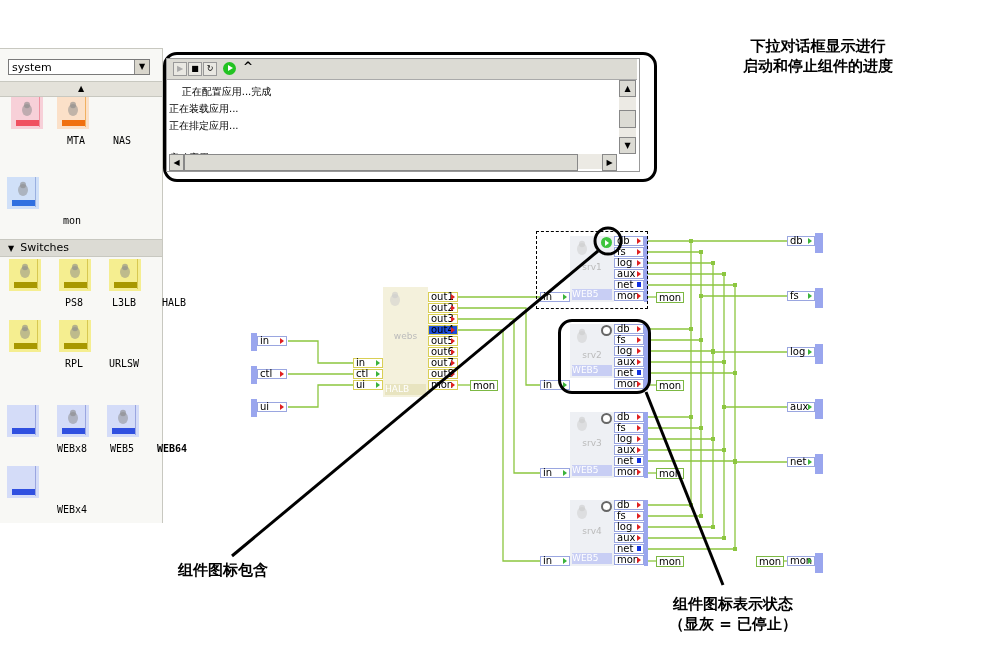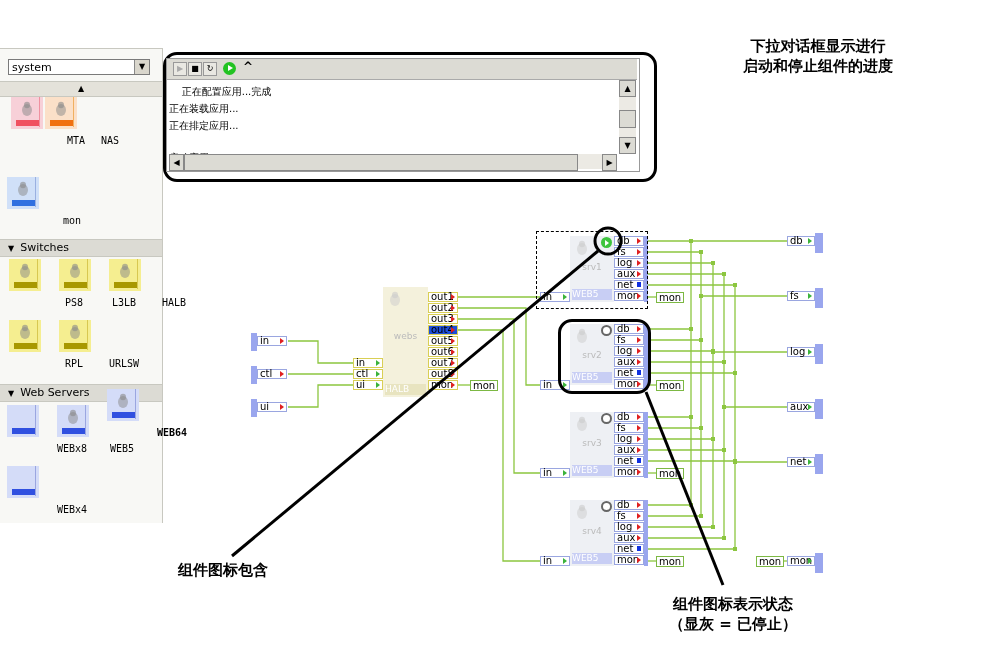--- a/index.html
+++ b/index.html
@@ -53,21 +53,21 @@
         <div class="pal-icon" style="background:#f7d0d8;">
      <svg width="14" height="16" style="position:absolute;left:9px;top:4px">
             <ellipse cx="7" cy="9" rx="5" ry="6" fill="#888" opacity="0.5"></ellipse>
             <ellipse cx="7" cy="4" rx="3" ry="3.2" fill="#888" opacity="0.6"></ellipse>
           </svg>
      <div style="position:absolute;left:5px;bottom:3px;width:24px;height:6px;background:#f05060;"></div>
      <div style="position:absolute;right:-2px;top:0;width:5px;height:30px;border-left:1px solid #f090a0;"></div>
    </div>
    <div class="pal-label">MTA</div>
       </div>
-      <div class="pal-item" style="left: 40px; top: 48px;">
+      <div class="pal-item" style="left: 52px; top: 48px;">
         <div class="pal-icon" style="background:#fbe0c8;">
      <svg width="14" height="16" style="position:absolute;left:9px;top:4px">
             <ellipse cx="7" cy="9" rx="5" ry="6" fill="#888" opacity="0.5"></ellipse>
             <ellipse cx="7" cy="4" rx="3" ry="3.2" fill="#888" opacity="0.6"></ellipse>
           </svg>
      <div style="position:absolute;left:5px;bottom:3px;width:24px;height:6px;background:#f07010;"></div>
      <div style="position:absolute;right:-2px;top:0;width:5px;height:30px;border-left:1px solid #f0b060;"></div>
    </div>
    <div class="pal-label">NAS</div>
       </div>
@@ -136,42 +136,41 @@
      <svg width="14" height="16" style="position:absolute;left:9px;top:4px">
             <ellipse cx="7" cy="9" rx="5" ry="6" fill="#888" opacity="0.5"></ellipse>
             <ellipse cx="7" cy="4" rx="3" ry="3.2" fill="#888" opacity="0.6"></ellipse>
           </svg>
      <div style="position:absolute;left:5px;bottom:3px;width:24px;height:6px;background:#a89800;"></div>
      <div style="position:absolute;right:-2px;top:0;width:5px;height:30px;border-left:1px solid #d8c850;"></div>
    </div>
    <div class="pal-label">URLSW</div>
       </div>
     </div>
-  <div class="cat-header" style="top:335px;"><span class="tri">▼</span><span>Web Servers</span></div>
   <div id="pal-web">
       <div class="pal-item" style="left: 2px; top: 356px;">
         <div class="pal-icon" style="background:#d4dcf8;">
 
      <div style="position:absolute;left:5px;bottom:3px;width:24px;height:6px;background:#3050e0;"></div>
      <div style="position:absolute;right:-2px;top:0;width:5px;height:30px;border-left:1px solid #9aa6e0;"></div>
    </div>
    <div class="pal-label">WEBx8</div>
       </div>
       <div class="pal-item" style="left: 52px; top: 356px;">
         <div class="pal-icon" style="background:#d4dcf8;">
      <svg width="14" height="16" style="position:absolute;left:9px;top:4px">
             <ellipse cx="7" cy="9" rx="5" ry="6" fill="#888" opacity="0.5"></ellipse>
             <ellipse cx="7" cy="4" rx="3" ry="3.2" fill="#888" opacity="0.6"></ellipse>
           </svg>
      <div style="position:absolute;left:5px;bottom:3px;width:24px;height:6px;background:#3050e0;"></div>
      <div style="position:absolute;right:-2px;top:0;width:5px;height:30px;border-left:1px solid #9aa6e0;"></div>
    </div>
    <div class="pal-label">WEB5</div>
       </div>
-      <div class="pal-item" style="left: 102px; top: 340px; font-weight: bold;">
+      <div class="pal-item" style="left: 102px; top: 356px; font-weight: bold;">
         <div class="pal-icon" style="background:#d4dcf8;">
      <svg width="14" height="16" style="position:absolute;left:9px;top:4px">
             <ellipse cx="7" cy="9" rx="5" ry="6" fill="#888" opacity="0.5"></ellipse>
             <ellipse cx="7" cy="4" rx="3" ry="3.2" fill="#888" opacity="0.6"></ellipse>
           </svg>
      <div style="position:absolute;left:5px;bottom:3px;width:24px;height:6px;background:#3050e0;"></div>
      <div style="position:absolute;right:-2px;top:0;width:5px;height:30px;border-left:1px solid #9aa6e0;"></div>
    </div>
    <div class="pal-label">WEB64</div>
       </div>
@@ -342,21 +341,21 @@
     </div>
     <div class="port" style="left:614px;top:236px;width:30px;"><span>db</span><span class="tri-r"></span></div>
     <div class="port" style="left:614px;top:247px;width:30px;"><span>fs</span><span class="tri-r"></span></div>
     <div class="port" style="left:614px;top:258px;width:30px;"><span>log</span><span class="tri-r"></span></div>
     <div class="port" style="left:614px;top:269px;width:30px;"><span>aux</span><span class="tri-r"></span></div>
     <div class="port" style="left:614px;top:280px;width:30px;"><span>net</span><span style="position:absolute;right:2px;top:1px;width:4px;height:5px;background:#1030e0;"></span></div>
     <div class="port" style="left:614px;top:291px;width:30px;"><span>mon</span><span class="tri-r"></span></div>
     <div style="position:absolute;left:644px;top:236px;width:4px;height:66px;background:#9aa6ee;"></div>
     <div class="port" style="left:540px;top:292px;width:30px;"><span>in</span><span class="tri-g"></span></div>
     <div class="mon-tag" style="left:656px;top:292px;">mon</div>
-    <div class="node" style="left:570px;top:324px;width:44px;height:61px;background:#eef0f4;">
+    <div class="node" style="left:570px;top:324px;width:44px;height:54px;background:#eef0f4;">
      <svg width="14" height="16" style="position:absolute;left:5px;top:4px">
         <ellipse cx="7" cy="9" rx="5" ry="6" fill="#ccc" opacity="0.5"></ellipse>
         <ellipse cx="7" cy="4" rx="3" ry="3.2" fill="#ccc" opacity="0.6"></ellipse>
       </svg>
      <div style="position:absolute;left:0;top:26px;width:44px;text-align:center;font-size:9px;color:#bbb;">srv2</div>
      <div style="position:absolute;left:2px;bottom:2px;width:40px;height:11px;background:#c8cef4;color:#fff;font-size:9px;line-height:11px;">WEB5</div>
    </div>
     <div style="position:absolute;left:601px;top:325px;width:7px;height:7px;border-radius:50%;border:2px solid #666;background:#fff;"></div>
     <div class="port" style="left:614px;top:324px;width:30px;"><span>db</span><span class="tri-r"></span></div>
     <div class="port" style="left:614px;top:335px;width:30px;"><span>fs</span><span class="tri-r"></span></div>

